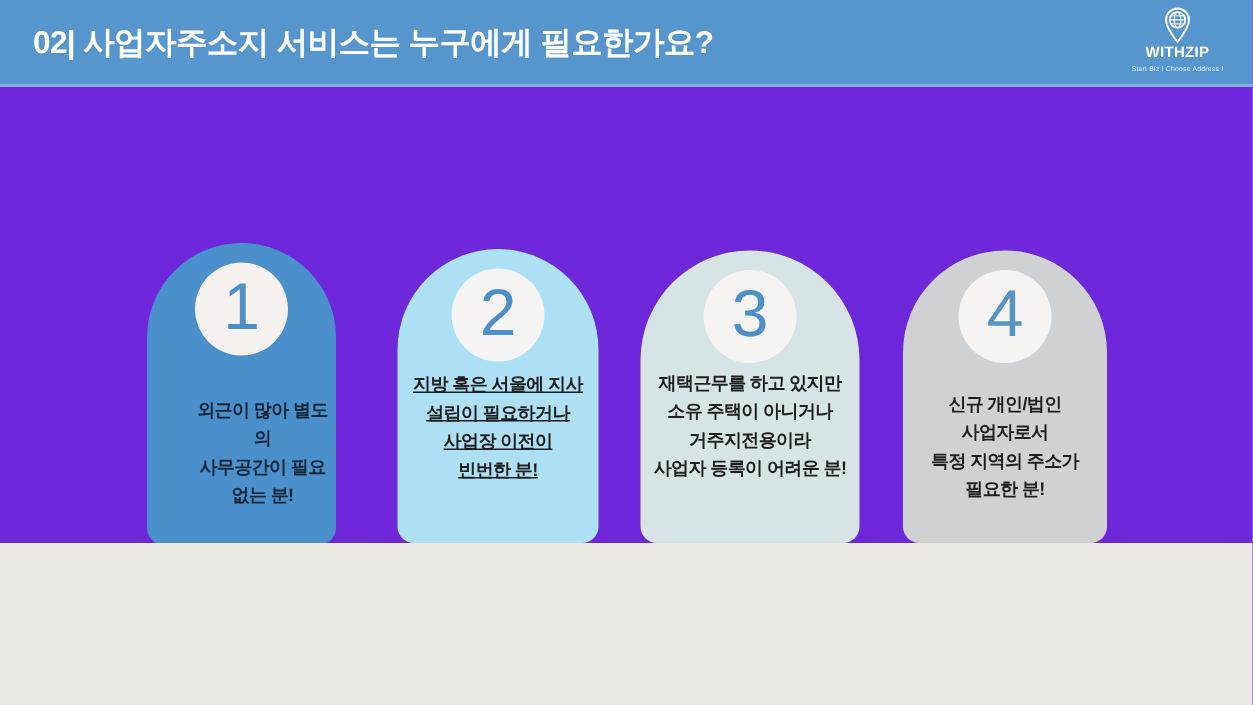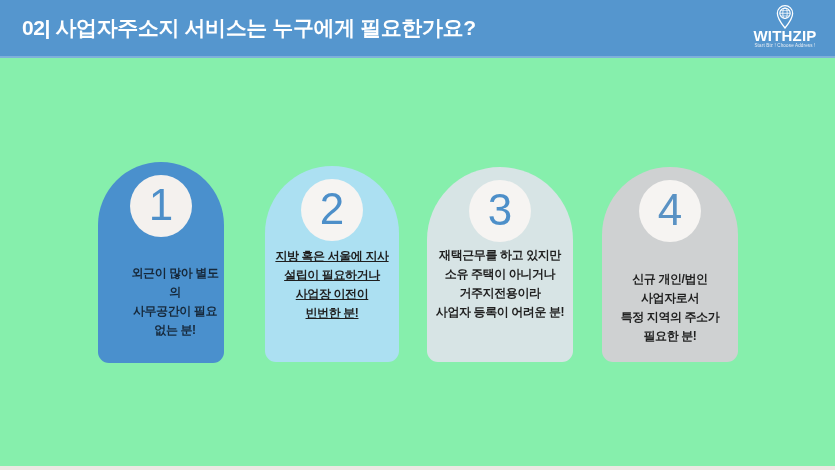--- a/index.html
+++ b/index.html
@@ -9,22 +9,22 @@
   body {
     width: 835px;
     height: 470px;
     overflow: hidden;
     background: #ece8e3;
     font-family: "Liberation Sans", "DejaVu Sans", sans-serif;
   }
   .slide {
     position: relative;
     width: 835px;
-    height: 466px;
-    background: #86efac;
+    height: 362px;
+    background: #6d28d9;
     overflow: hidden;
   }
 
   
   .header {
     position: absolute;
     left: 0;
     top: 0;
     width: 835px;
     height: 58px;
@@ -54,21 +54,21 @@
   }
   .logo-mark {
     display: block;
     margin: 0 auto;
     width: 26px;
     height: 26px;
   }
   .logo-word {
     display: block;
     margin-top: -1px;
-    font-size: 15px;
+    font-size: 10px;
     font-weight: bold;
     color: #ffffff;
     letter-spacing: 0.2px;
     line-height: 13px;
   }
   .logo-tag {
     display: block;
     font-size: 4.2px;
     color: #e8eef5;
     letter-spacing: 0.15px;
@@ -130,21 +130,21 @@
     font-size: 12px;
     font-weight: bold;
     line-height: 19px;
     color: #1f1f1f;
     letter-spacing: -0.4px;
     white-space: pre-line;
   }
   .card-1 .card-text { color: #16283a; margin-top: 27px; padding-left: 32px; }
   .card-2 .card-text { margin-top: 6px; text-decoration: underline; }
   .card-3 .card-text { margin-top: 4px; }
-  .card-4 .card-text { margin-top: 28px; }
+  .card-4 .card-text { margin-top: 18px; }
 </style>
 </head>
 <body>
 
 <div class="slide">
 
   <div class="header">
     <div class="header-title">02| 사업자주소지 서비스는 누구에게 필요한가요?</div>
 
     <div class="logo">

